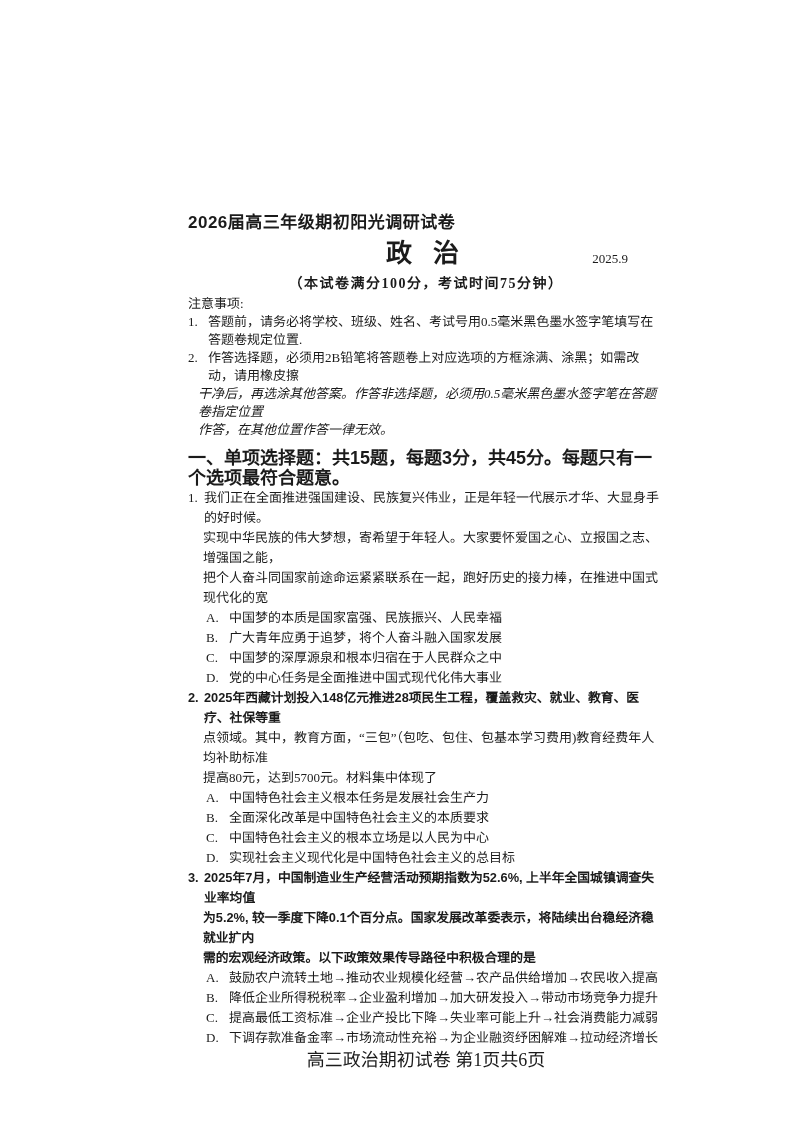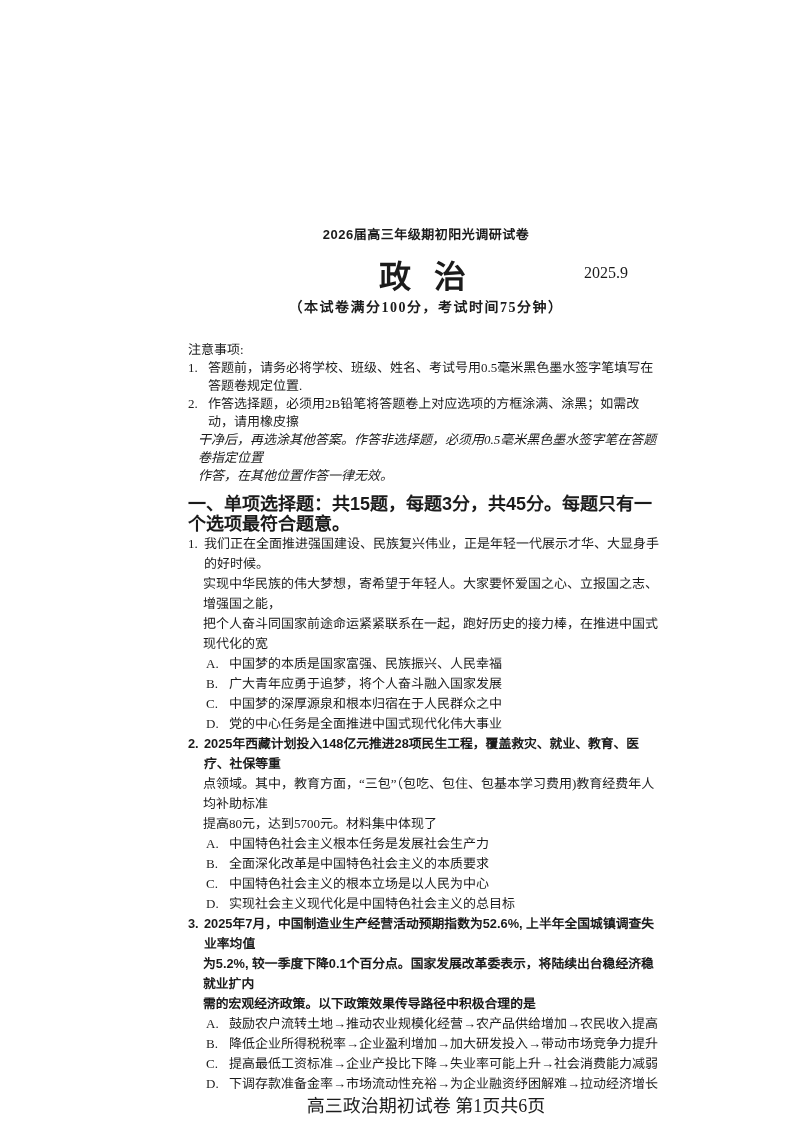--- a/index.html
+++ b/index.html
@@ -3,32 +3,32 @@
 <meta charset="utf-8">
 <style>
   html,body{margin:0;padding:0;background:#ffffff;}
   .sheet{
     position:relative;width:793px;height:1121px;background:#ffffff;
     color:#1b1b1b;font-family:"Liberation Serif","DejaVu Serif",serif;
     overflow:hidden;
   }
   .content{position:absolute;left:188px;top:211px;width:476px;}
   .doc-title{
-    margin:12px;text-align:center;
+    margin:0;
     font-family:"Liberation Sans","DejaVu Sans",sans-serif;
-    font-size:13px;font-weight:700;line-height:24px;letter-spacing:0.5px;
+    font-size:17px;font-weight:700;line-height:24px;letter-spacing:0.5px;
   }
   .subject-row{position:relative;height:36px;text-align:center;}
   .subject{
     font-family:"Liberation Sans","DejaVu Sans",sans-serif;
-    font-size:32px;font-weight:700;line-height:36px;letter-spacing:7px;margin-top:31px;
+    font-size:26px;font-weight:700;line-height:36px;letter-spacing:7px;margin-top:31px;
   }
-  .date{position:absolute;right:36px;bottom:13px;font-size:16px;letter-spacing:0;}
+  .date{position:absolute;right:36px;bottom:4px;font-size:13px;letter-spacing:0;}
   .exam-info{margin-top:4px;text-align:center;font-size:14px;font-weight:700;letter-spacing:1.5px;line-height:18px;}
-  .notices{margin-top:24px;font-size:13px;line-height:18px;}
+  .notices{margin-top:2px;font-size:13px;line-height:18px;}
   .notice-heading{line-height:18px;}
   .nrow{display:flex;}
   .nnum{flex:none;width:20px;}
   .ntext{flex:auto;}
   .ncont{padding-left:10px;}
   .kai{font-style:italic;}
   .section-heading{
     margin-top:9px;font-family:"Liberation Sans","DejaVu Sans",sans-serif;
     font-weight:700;font-size:18px;line-height:20px;
   }

